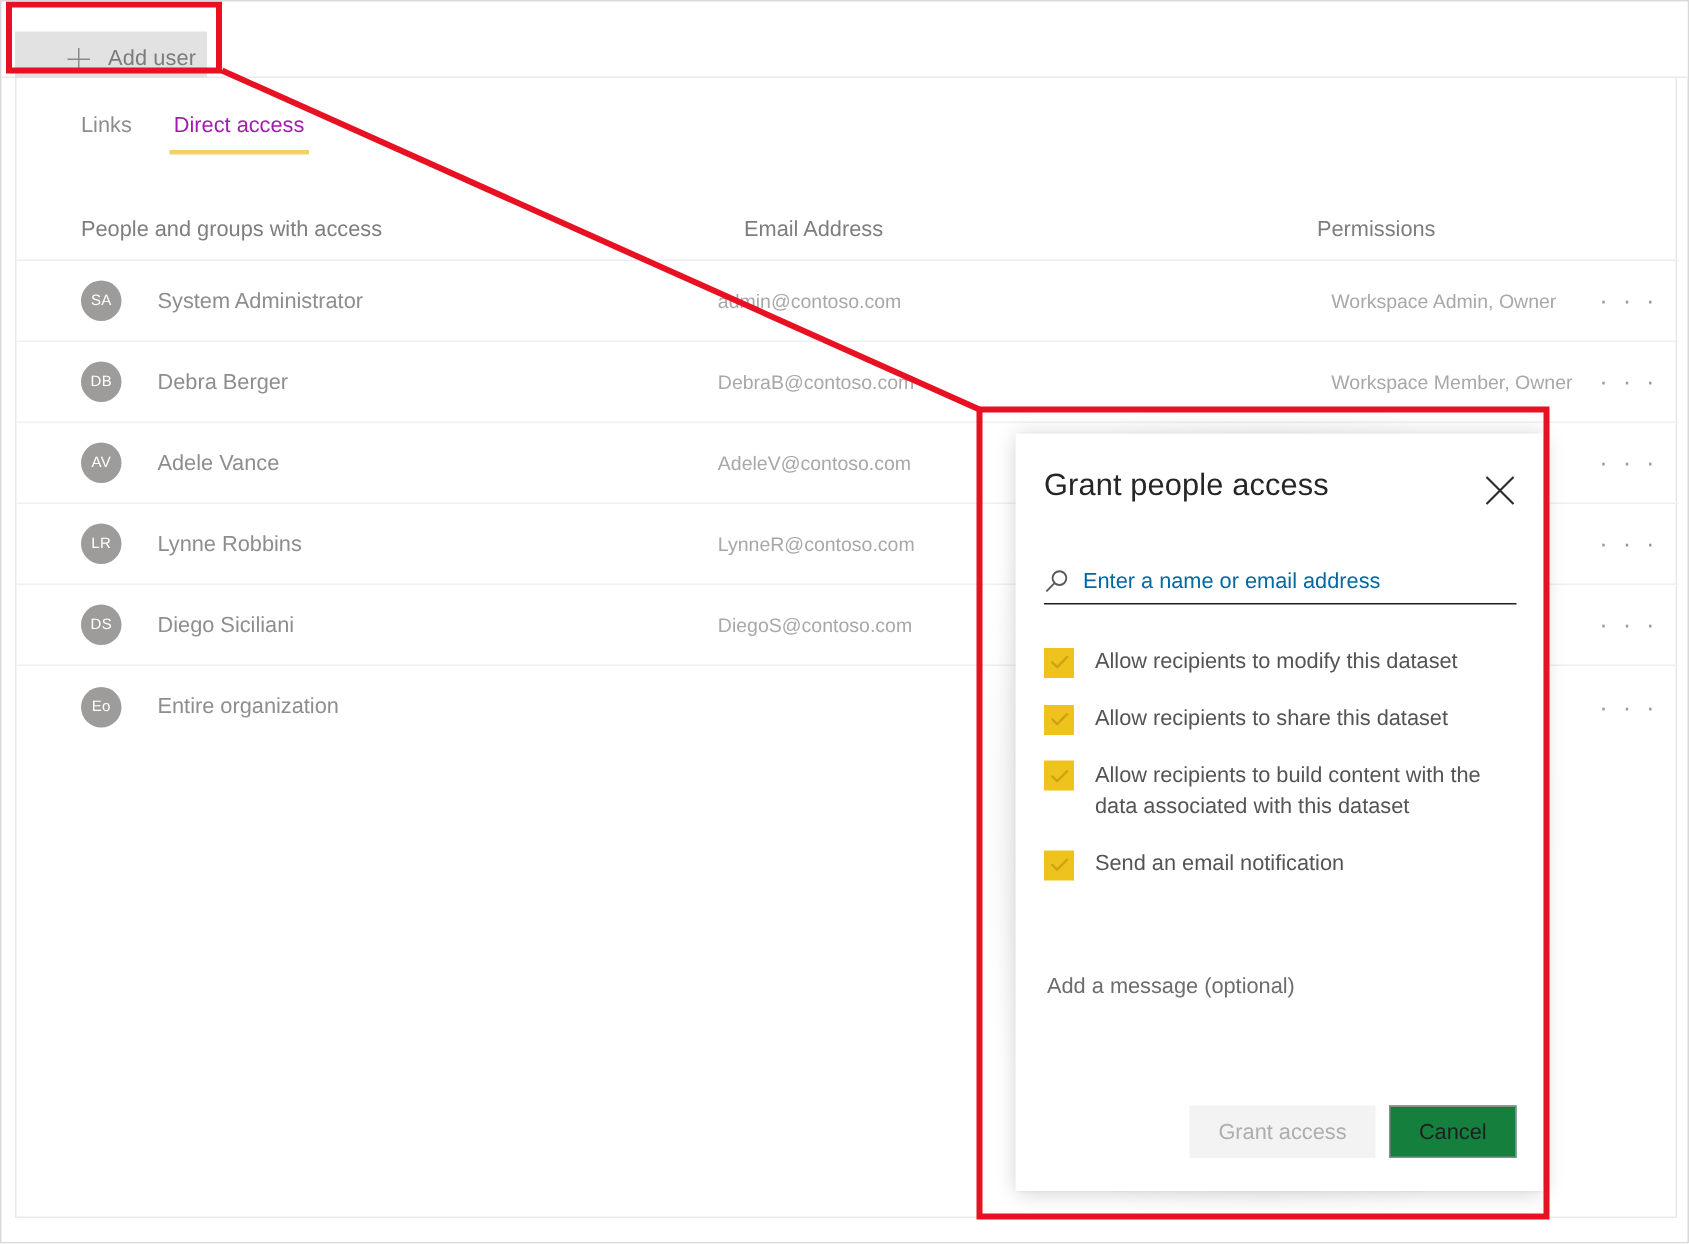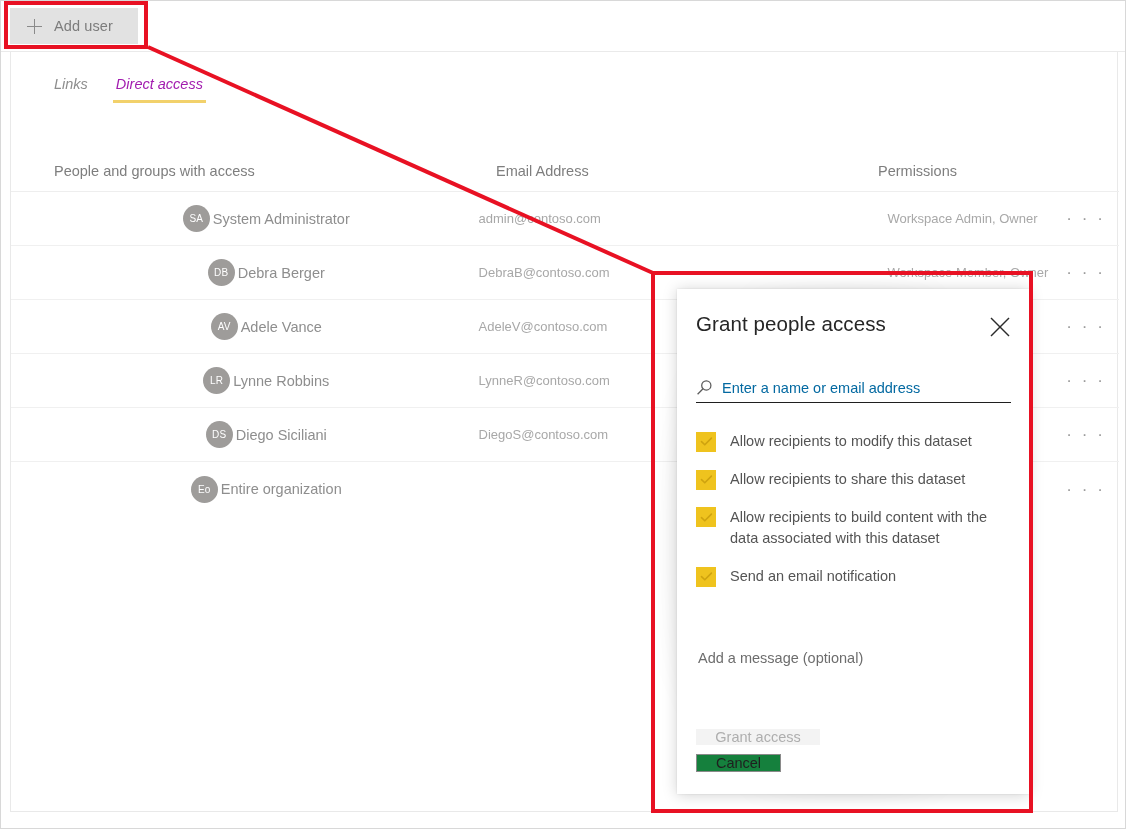--- a/index.html
+++ b/index.html
@@ -18,26 +18,26 @@
   }
 
   
   .toolbar {
     position: absolute; left: 0; top: 0;
     width: 1126px; height: 51px;
     background: #ffffff;
     border-bottom: 1px solid #eaeaea;
   }
   .add-user-btn {
-    position: absolute; left: 9px; top: 7px;
+    position: absolute; left: 9px; top: 20px;
     width: 128px; height: 36px;
     background: #e2e2e2;
     border: none;
     display: flex; align-items: center;
-    padding-left: 17px;
+    padding-left: 35px;
     gap: 12px;
     cursor: pointer;
   }
   .plus-icon { width: 15px; height: 15px; position: relative; display:block; }
   .plus-icon::before, .plus-icon::after {
     content:""; position:absolute; background:#8a8a8a;
   }
   .plus-icon::before { left:0; top:7px; width:15px; height:1.4px; }
   .plus-icon::after  { top:0; left:7px; height:15px; width:1.4px; }
   .add-user-label {
@@ -59,51 +59,50 @@
     position: absolute; left: 43px; top: 24px;
     display: flex; align-items: flex-end; gap: 28px;
   }
   .tab {
     position: relative;
     font-size: 14.5px;
     color: #8d8d8d;
     padding-bottom: 11px;
     cursor: pointer;
     white-space: nowrap;
-    font-style: italic;
   }
   .tab.active { color: #a21caf; }
   .tab.active::after {
     content: "";
     position: absolute; left: -3px; right: -3px; bottom: 0;
     height: 3px; background: #f2d16b;
   }
 
   
-  .table { position: absolute; left: 0; top: 98px; width: 1108px; }
+  .table { position: absolute; left: 0; top: 80px; width: 1108px; }
   .thead {
     display: flex; align-items: center;
     height: 42px;
     border-bottom: 1px solid #eeeeee;
     padding-left: 43px;
   }
   .th { font-size: 14.5px; color: #7e7e7e; }
   .col-name   { width: 442px; }
   .col-email  { width: 382px; }
   .col-perm   { width: 186px; }
   .col-menu   { width: 55px; }
 
   .trow {
     display: flex; align-items: center;
     height: 54px;
     border-bottom: 1px solid #f0f0f0;
     padding-left: 43px;
   }
   .trow:last-child { border-bottom: none; }
-  .cell-name { width: 442px; display: flex; align-items: center; gap: 3px; justify-content: center; }
+  .cell-name { width: 442px; display: flex; align-items: center; gap: 24px; }
   .avatar {
     width: 27px; height: 27px; border-radius: 50%;
     background: #9e9c9a;
     color: #ffffff;
     font-size: 10px;
     display: flex; align-items: center; justify-content: center;
     letter-spacing: .2px;
     flex: 0 0 auto;
   }
   .name-text { font-size: 14.5px; color: #8e8e8e; }
@@ -161,21 +160,21 @@
   .check-label { font-size: 14.5px; color: #545454; line-height: 21px; }
 
   .msg-label {
     position: absolute; left: 21px; top: 361px;
     font-size: 14.5px; color: #6d6d6d;
   }
 
   .footer-btns {
     position: absolute; left: 19px; top: 448px;
     width: 315px; height: 35px;
-    display: flex; justify-content: flex-end; gap: 9px; flex-direction: column;
+    display: flex; justify-content: flex-end; gap: 9px;
   }
   .btn {
     height: 35px;
     font-size: 14.5px;
     font-family: "Liberation Sans", sans-serif;
     cursor: pointer;
   }
   .btn-primary-disabled {
     width: 124px;
     background: #f3f3f3; border: none; color: #aeaeae;

